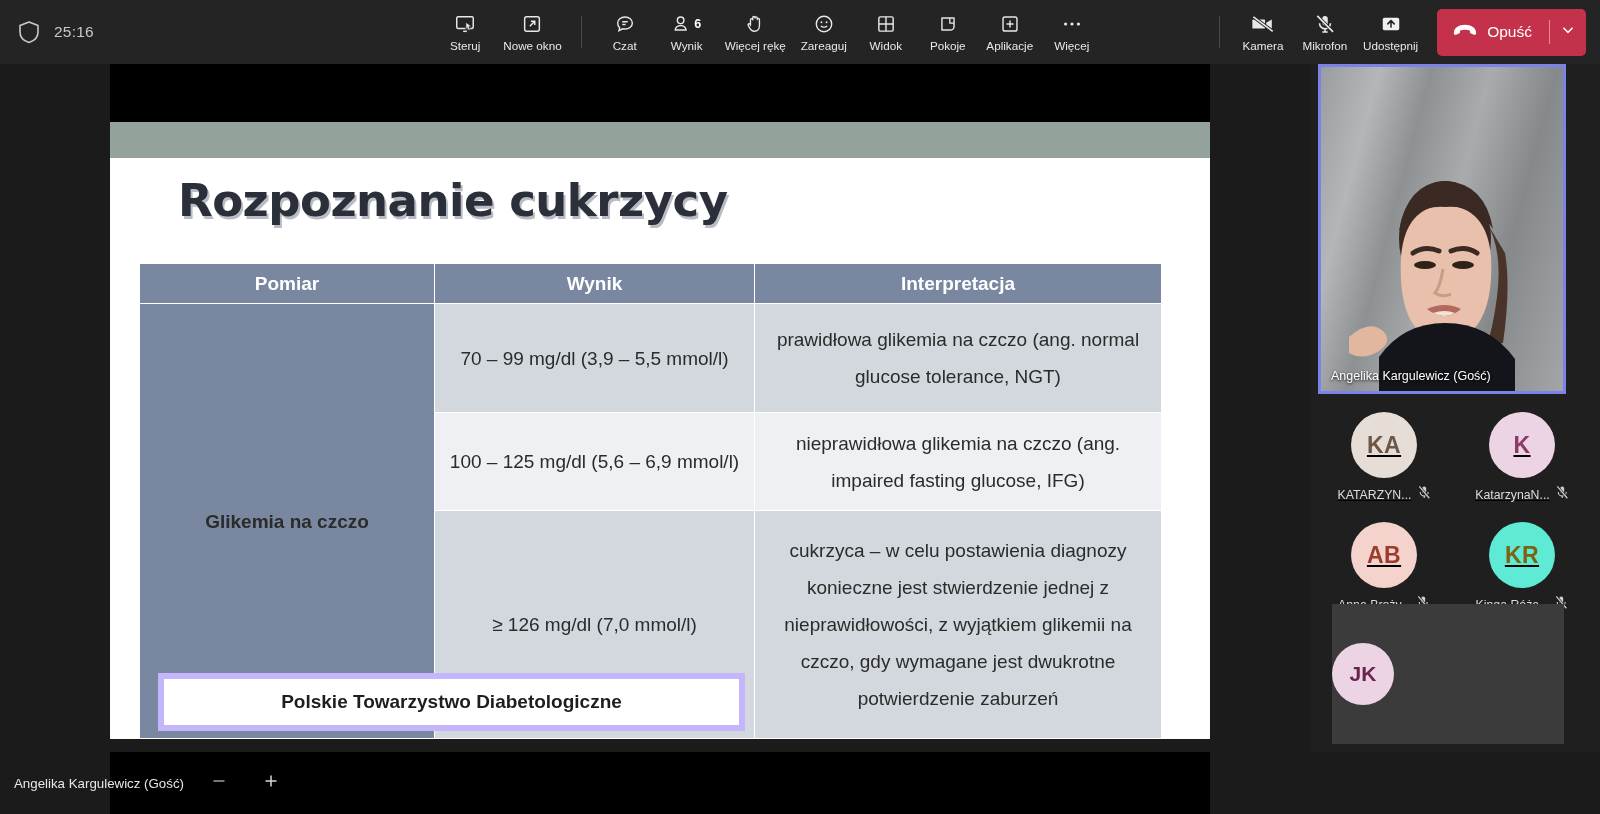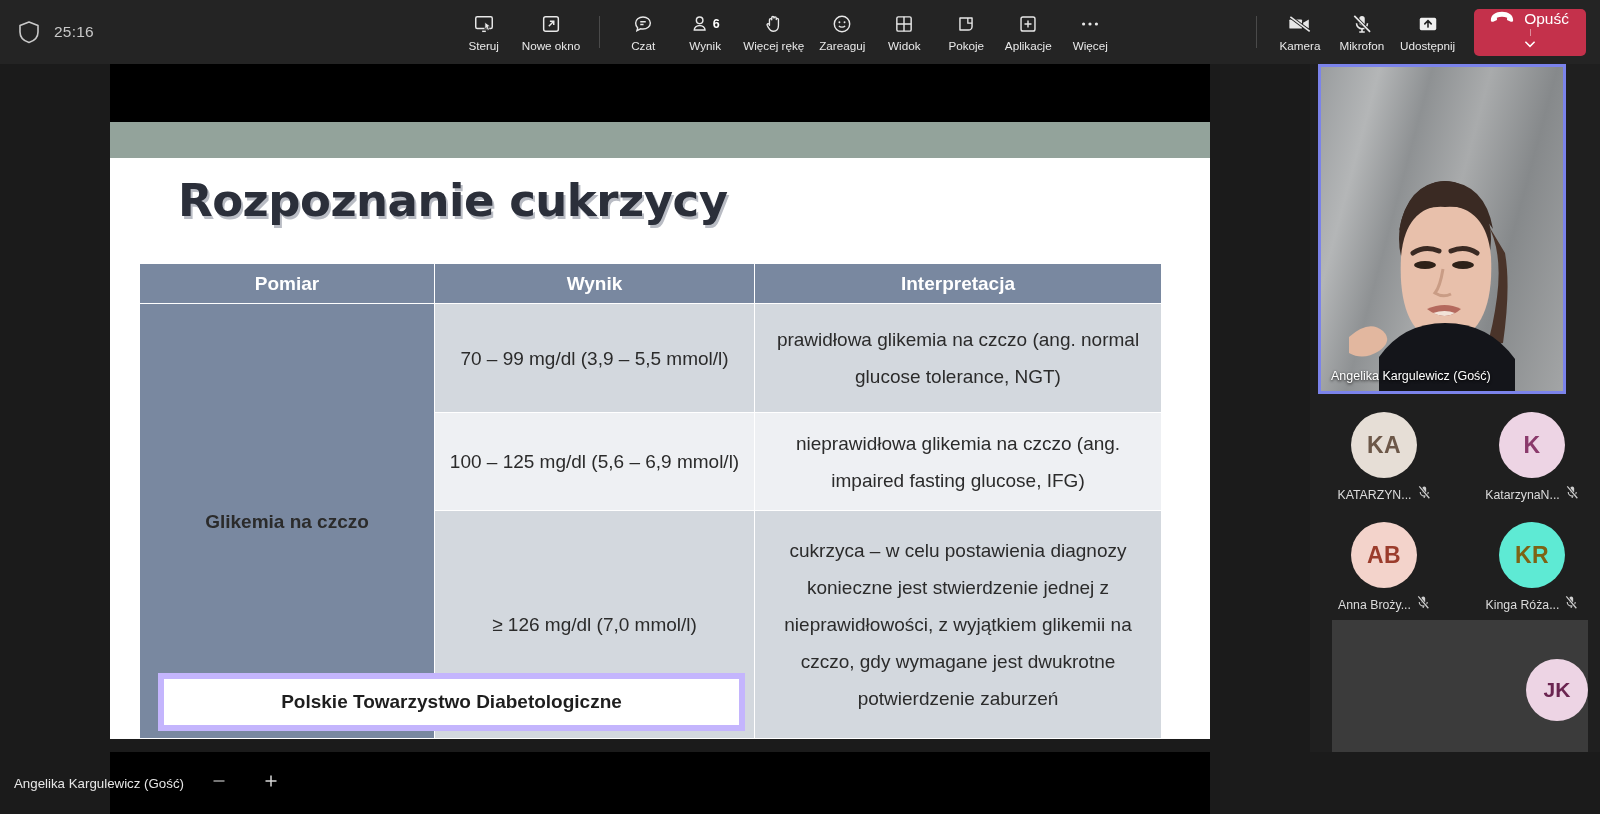--- a/index.html
+++ b/index.html
@@ -30,21 +30,21 @@
     min-width: 62px; height: 54px; padding: 0 7px; gap: 3px;
     border-radius: 4px; cursor: pointer; user-select: none;
   }
   .tbtn .ico { height: 24px; display: flex; align-items: center; justify-content: center; position: relative; }
   .tbtn .lbl { color: #e8e8e8; font-size: 11.7px; white-space: nowrap; line-height: 13px; }
   .sep { width: 1px; height: 32px; background: #4a4a4a; margin: 0 12px; flex: none; }
   .badge-n { color: #fff; font-size: 12.5px; font-weight: bold; margin-left: 2px; }
 
   .leave {
     display: flex; align-items: center; height: 47px; margin-left: 12px;
-    background: #c4314b; border-radius: 5px; overflow: hidden; cursor: pointer; flex-direction: column;
+    background: #c4314b; border-radius: 5px; overflow: hidden; cursor: pointer;
   }
   .leave-main { display: flex; align-items: center; gap: 9px; padding: 0 17px 0 15px; height: 38px; }
   .leave-main .lv-lbl { color: #fff; font-size: 15.5px; }
   .leave-div { width: 1px; height: 24px; background: rgba(255,255,255,.45); }
   .leave-chev { display: flex; align-items: center; justify-content: center; width: 36px; height: 38px; }
 
   
   .stage {
     position: absolute; left: 0; top: 64px; width: 1310px; height: 688px;
     background: #1b1b1b;
@@ -106,33 +106,33 @@
     background:
       linear-gradient(105deg, #9a9d9f 0%, #b4b6b7 18%, #8e9193 34%, #a9abac 52%, #86898b 72%, #a3a5a6 100%);
   }
   .vid-person { position: absolute; left: 28px; bottom: 0; width: 200px; height: 230px; }
   .vid-name {
     position: absolute; left: 10px; bottom: 8px; color: #fff; font-size: 12.5px;
     text-shadow: 0 1px 3px rgba(0,0,0,.95);
   }
 
   .roster { position: absolute; left: 6px; top: 348px; width: 278px; }
-  .rrow { display: flex; gap: 24px; margin-bottom: 18px; padding-left: 6px; }
+  .rrow { display: flex; gap: 14px; margin-bottom: 18px; padding-left: 6px; text-decoration: underline; }
   .rcell { width: 124px; display: flex; flex-direction: column; align-items: center; gap: 7px; }
   .ravatar {
     width: 66px; height: 66px; border-radius: 50%;
     display: flex; align-items: center; justify-content: center;
     font-size: 23px; font-weight: bold; letter-spacing: .5px;
   }
   .rmeta { display: flex; align-items: center; gap: 6px; }
   .rname { color: #dcdcdc; font-size: 12.3px; white-space: nowrap; }
 
   .bigtile {
-    position: absolute; left: 22px; top: 556px; width: 256px; height: 140px;
-    background: #3b3b3b; display: flex; align-items: center; justify-content: flex-end;
+    position: absolute; left: 22px; top: 540px; width: 232px; height: 140px;
+    background: #3b3b3b; display: flex; align-items: center; justify-content: flex-start;
   }
   .bigav { width: 62px; height: 62px; border-radius: 50%;
     display: flex; align-items: center; justify-content: center;
     font-size: 21px; font-weight: bold; }
 
   
   .bottombar {
     position: absolute; left: 0; top: 752px; width: 1600px; height: 62px; background: #1b1b1b;
   }
   .bb-inner { display: flex; align-items: center; gap: 0px; height: 62px; padding-left: 14px; }

